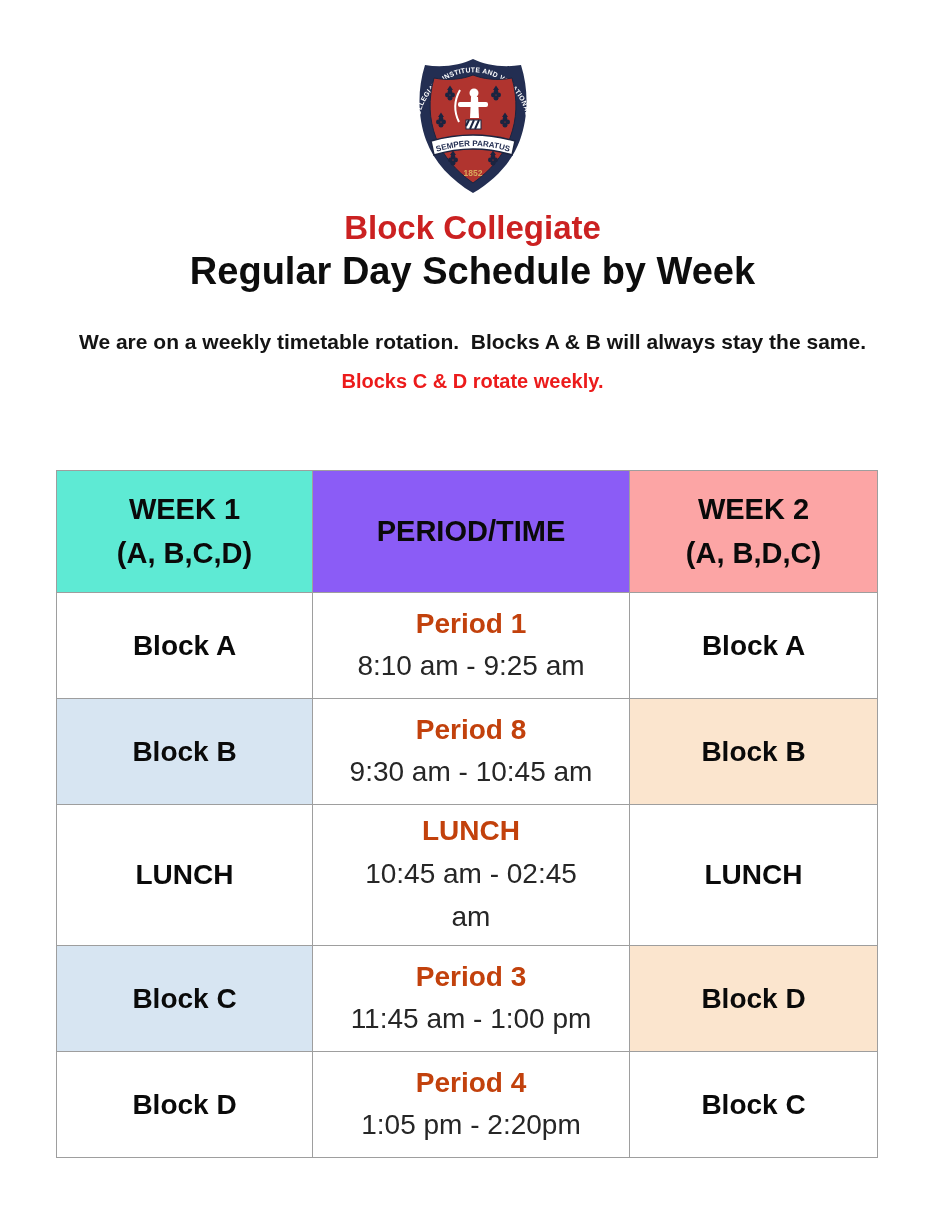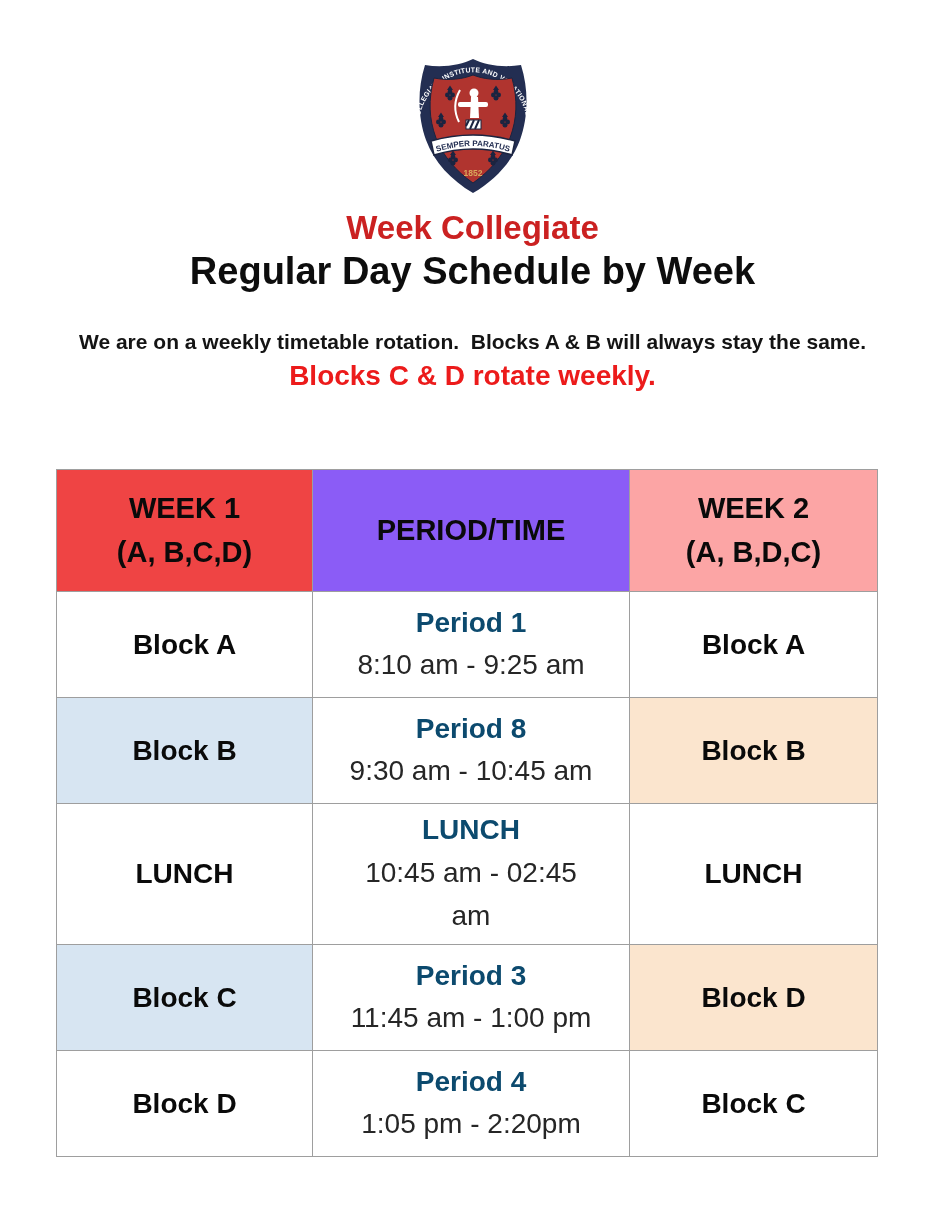--- a/index.html
+++ b/index.html
@@ -17,21 +17,21 @@
   
   .crest-wrap { padding-top: 56px; }
   .crest-wrap svg { width: 140px; height: 140px; display: inline-block; }
 
   
   .title-red   { margin-top: 9px;  font-size: 33px; font-weight: bold; letter-spacing: 0px; }
   .title-black { margin-top: 3px;  font-size: 38px; font-weight: bold; color: #0d0d0d; }
 
   
   .note1 { margin-top: 37px; font-size: 21px; font-weight: bold; color: #141414; white-space: pre-wrap; text-align: center; }
-  .note2 { margin-top: 6px;  font-size: 28px; font-weight: bold; }
+  .note2 { margin-top: 16px;  font-size: 20px; font-weight: bold; }
 
   
   .sched-table {
     margin: 77px 0 0 56px;
     border-collapse: collapse;
     table-layout: fixed;
     width: 821px;
     text-align: center;
   }
   .sched-table td {
@@ -44,21 +44,21 @@
   .col-week2  { width: 248px; }
 
   .header-row td { height: 122px; }
   .hdr-cell { font-size: 29px; font-weight: bold; color: #0a0a0a; line-height: 1.5; }
 
   .data-row td { height: 106px; }
   .lunch-row td { height: 141px; }
 
   .block-cell { font-size: 28px; font-weight: bold; color: #0a0a0a; }
   .period-cell { padding: 0 35px; }
-  .period-name { font-size: 28px; font-weight: bold; color: #0c4a6e; line-height: 1.45; }
+  .period-name { font-size: 28px; font-weight: bold; color: #c2410c; line-height: 1.45; }
   .period-time { font-size: 28px; font-weight: normal; color: #262626; line-height: 1.55; }
 </style>
 </head>
 <body>
 
 <div class="page">
 
   <div class="crest-wrap">
     <svg viewBox="0 0 140 140">
       <defs>
@@ -103,35 +103,35 @@
 
       <path d="M28 85 Q70 73 112 85 L109 99 Q70 87 31 99 Z" fill="#ffffff" stroke="#1B2440" stroke-width="1.5"></path>
       <text font-size="8" font-weight="bold" text-anchor="middle" fill="#232E52">
         <textPath href="#bannerPath" startOffset="50%">SEMPER PARATUS</textPath>
       </text>
 
       <text x="70" y="120" text-anchor="middle" font-size="8.5" font-weight="bold" fill="#D9A95C">1852</text>
     </svg>
   </div>
 
-  <div class="title-red" style="color: rgb(203, 33, 33);">Week Collegiate</div>
+  <div class="title-red" style="color: rgb(203, 33, 33);">Block Collegiate</div>
   <div class="title-black">Regular Day Schedule by Week</div>
 
   <div class="note1">We are on a weekly timetable rotation.  Blocks A &amp; B will always stay the same.</div>
   <div class="note2" style="color: rgb(236, 27, 27);">Blocks C &amp; D rotate weekly.</div>
 
   <table class="sched-table">
     <colgroup>
       <col class="col-week1">
         <col class="col-period">
         <col class="col-week2">
     </colgroup>
     <tbody>
       <tr class="header-row">
-        <td class="hdr-cell" style="background-color: #ef4444;">
+        <td class="hdr-cell" style="background-color: #5eead4;">
           <div>WEEK 1</div>
           <div>(A, B,C,D)</div>
         </td>
         <td class="hdr-cell" style="background-color: #8b5cf6;">
           <div>PERIOD/TIME</div>
         </td>
         <td class="hdr-cell" style="background-color: #fca5a5;">
           <div>WEEK 2</div>
           <div>(A, B,D,C)</div>
         </td>

